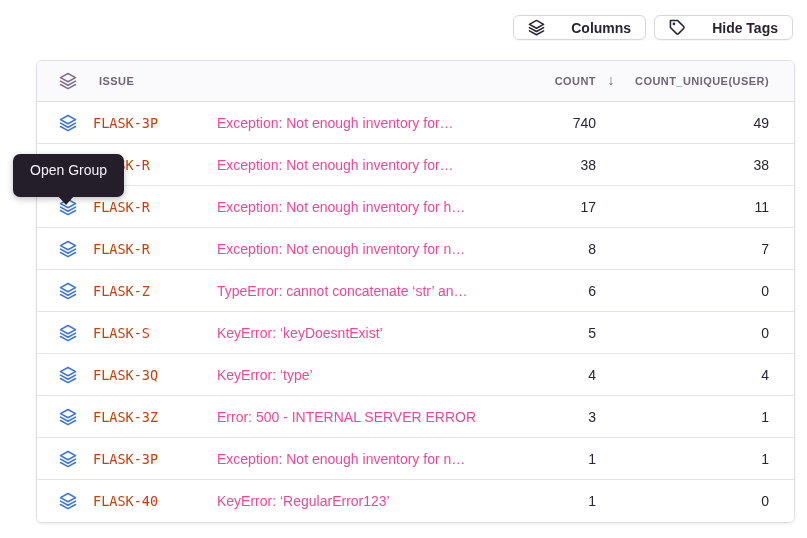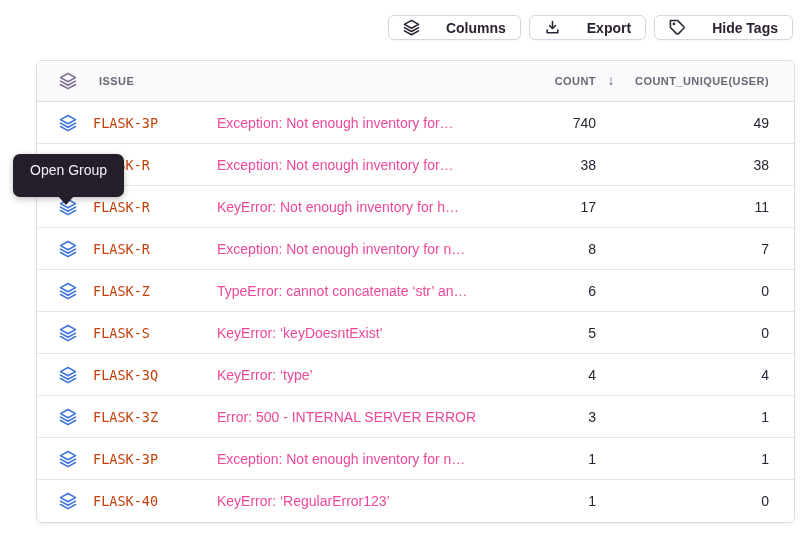--- a/index.html
+++ b/index.html
@@ -136,30 +136,20 @@
     <span>
       <svg width="17" height="17" viewBox="0 0 24 24" fill="none" stroke="#2b2233" stroke-width="2.2" stroke-linejoin="round" stroke-linecap="round">
         <path d="M12 2 2 7.5 12 13 22 7.5 12 2z"></path>
         <path d="M2 12.2 12 17.7 22 12.2"></path>
         <path d="M2 16.7 12 22.2 22 16.7"></path>
       </svg>
     </span>
     <span>Columns</span>
   </button>
 
-  <button class="btn">
-    <span>
-      <svg width="17" height="17" viewBox="0 0 24 24" fill="none" stroke="#2b2233" stroke-width="2.2" stroke-linejoin="round" stroke-linecap="round">
-        <path d="M12 3.5 V13"></path>
-        <path d="M7.8 9.2 12 13.4 16.2 9.2"></path>
-        <path d="M4.5 15.5 v4 h15 v-4"></path>
-      </svg>
-    </span>
-    <span>Export</span>
-  </button>
 
   <button class="btn">
     <span>
       <svg width="17" height="17" viewBox="0 0 24 24" fill="none" stroke="#2b2233" stroke-width="2.2" stroke-linejoin="round" stroke-linecap="round">
         <path d="M20.59 13.41l-7.17 7.17a2 2 0 0 1-2.83 0L2 12V2h10l8.59 8.59a2 2 0 0 1 0 2.82z"></path>
         <circle cx="7" cy="7" r="0.8" fill="#2b2233"></circle>
       </svg>
     </span>
     <span>Hide Tags</span>
   </button>
@@ -222,21 +212,21 @@
         <div class="td-issue">
           <span class="row-icon">
             <svg width="18" height="18" viewBox="0 0 24 24" fill="none" stroke="currentColor" stroke-width="2.1" stroke-linejoin="round" stroke-linecap="round">
               <path d="M12 2 2 7.5 12 13 22 7.5 12 2z"></path>
               <path d="M2 12.2 12 17.7 22 12.2"></path>
               <path d="M2 16.7 12 22.2 22 16.7"></path>
             </svg>
           </span>
           <a class="issue-id">FLASK-R</a>
         </div>
-        <div class="td-desc">KeyError: Not enough inventory for h…</div>
+        <div class="td-desc">Exception: Not enough inventory for h…</div>
         <div class="td-count">17</div>
         <div class="td-cu">11</div>
       </div>
 
       <div class="tr grid-row">
         <div class="td-issue">
           <span class="row-icon">
             <svg width="18" height="18" viewBox="0 0 24 24" fill="none" stroke="currentColor" stroke-width="2.1" stroke-linejoin="round" stroke-linecap="round">
               <path d="M12 2 2 7.5 12 13 22 7.5 12 2z"></path>
               <path d="M2 12.2 12 17.7 22 12.2"></path>

